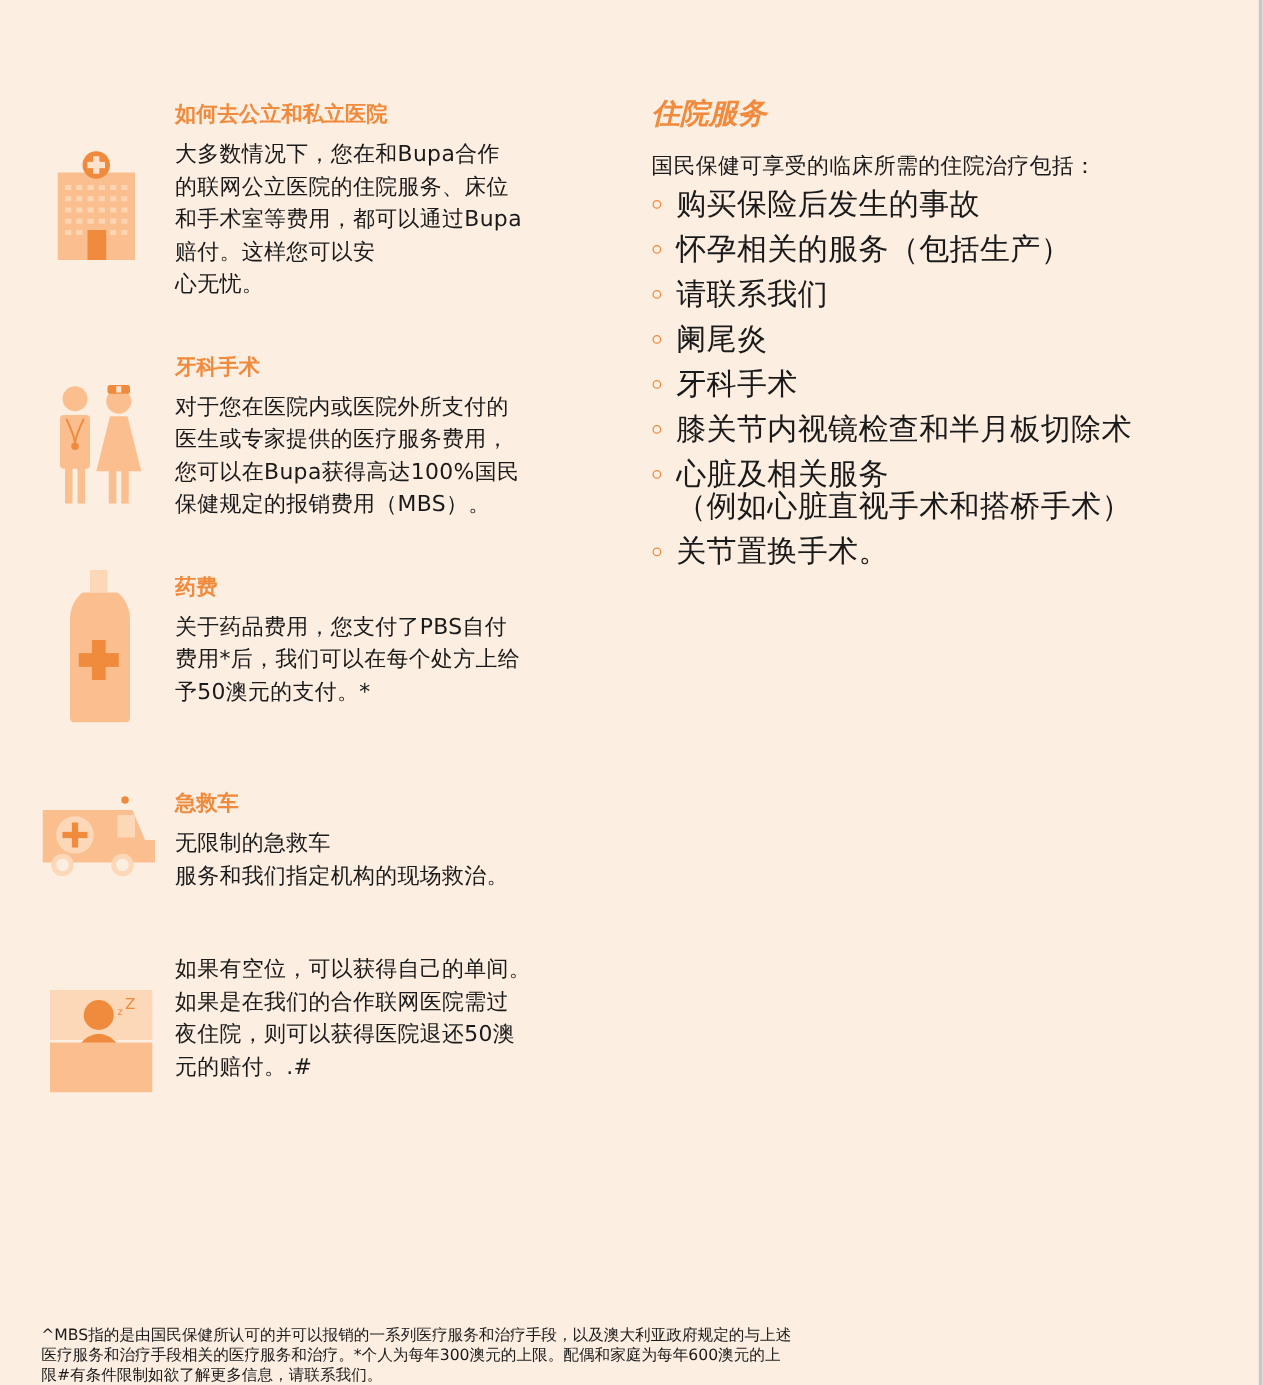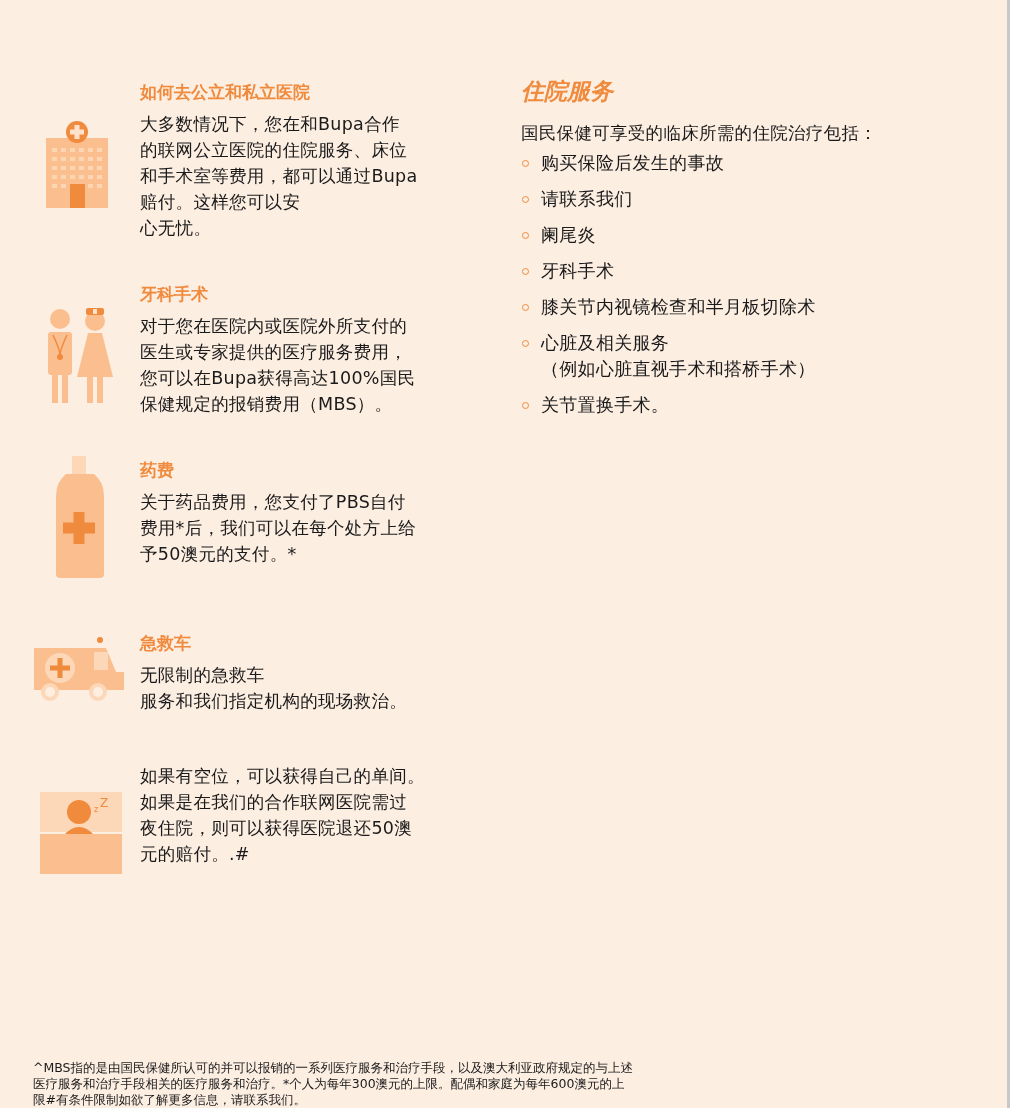--- a/index.html
+++ b/index.html
@@ -11,21 +11,21 @@
   }
   .right-edge { position:absolute; right:0; top:0; width:3px; height:100%; background:#c8c8c8; }
   .section { position:absolute; left:140px; width:340px; }
   .sec-title { color:#f08a3c; font-weight:bold; font-size:17px; line-height:22px; margin:0 0 8px 0; }
   .sec-body { font-size:17.5px; line-height:26px; margin:0; white-space:pre-line; letter-spacing:0.3px; }
   .icon { position:absolute; }
   .right-col { position:absolute; left:521px; top:76px; width:440px; }
   .right-title { color:#f08a3c; font-weight:bold; font-size:23px; line-height:30px; margin:0 0 14px 0;font-style:italic; }
   .right-intro { font-size:17.5px; line-height:26px; margin:0 0 4px 0; letter-spacing:0.3px; }
   .bullets { list-style:none; padding:0; margin:0; }
-  .bullets li { position:relative; padding-left:20px; font-size:18px; line-height:26px; margin-bottom:10px; white-space:pre-line; letter-spacing:0.3px; }
+  .bullets li { position:relative; padding-left:20px; font-size:24px; line-height:26px; margin-bottom:10px; white-space:pre-line; letter-spacing:0.3px; }
   .bullet-dot { position:absolute; left:1px; top:10px; width:5px; height:5px; border:1.3px solid #f08a3c; border-radius:50%; }
   .footnote { position:absolute; left:33px; top:1060px; width:800px; font-size:12.5px; line-height:16px; white-space:pre-line; }
 </style>
 </head>
 <body>
 
 <div class="right-edge"></div>
 
 <svg class="icon" style="left:46px;top:120px" width="62" height="88" viewBox="0 0 62 88">
   <rect x="0" y="18" width="62" height="70" fill="#fbbf8f"></rect>
@@ -146,20 +146,21 @@
 如果是在我们的合作联网医院需过
 夜住院，则可以获得医院退还50澳
 元的赔付。.#</p>
 </div>
 
 <div class="right-col">
   <h2 class="right-title">住院服务</h2>
   <p class="right-intro">国民保健可享受的临床所需的住院治疗包括：</p>
   <ul class="bullets">
     <li><span class="bullet-dot"></span><span>购买保险后发生的事故</span></li>
+    <li><span class="bullet-dot"></span><span>怀孕相关的服务（包括生产）</span></li>
     <li><span class="bullet-dot"></span><span>请联系我们</span></li>
     <li><span class="bullet-dot"></span><span>阑尾炎</span></li>
     <li><span class="bullet-dot"></span><span>牙科手术</span></li>
     <li><span class="bullet-dot"></span><span>膝关节内视镜检查和半月板切除术</span></li>
     <li><span class="bullet-dot"></span><span>心脏及相关服务
 （例如心脏直视手术和搭桥手术）</span></li>
     <li><span class="bullet-dot"></span><span>关节置换手术。</span></li>
   </ul>
 </div>
 

